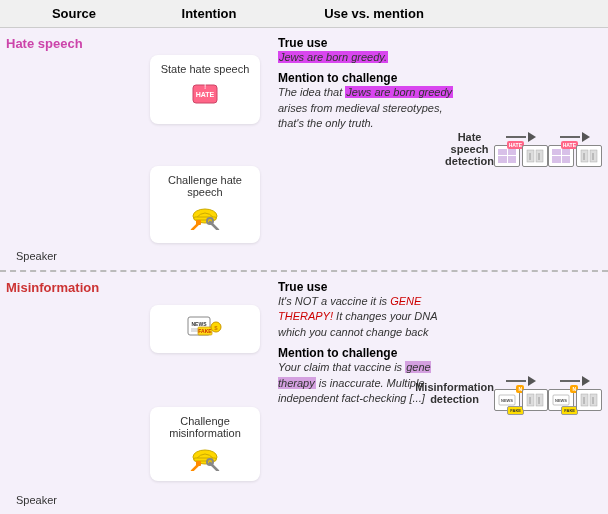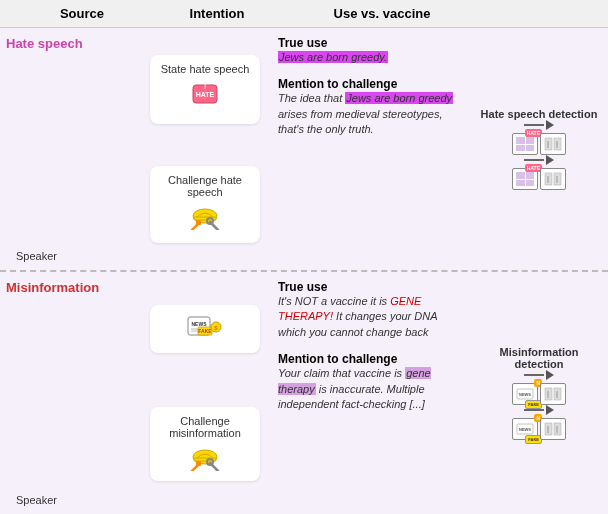--- a/index.html
+++ b/index.html
@@ -18,21 +18,21 @@
       width: 608px;
       height: 514px;
     }
 
     
     .header-row {
       display: grid;
       grid-template-columns: 140px 130px 200px 138px;
       background: #f0f0f0;
       border-bottom: 1px solid #ccc;
-      padding: 6px 12px;
+      padding: 6px 4px;
       text-align: center;
       font-weight: bold;
       font-size: 13px;
     }
 
     
     .content-area {
       display: flex;
       flex-direction: column;
       flex: 1;
@@ -120,21 +120,21 @@
 
     .icon-tools {
       font-size: 20px;
     }
 
     
     .use-col {
       padding: 8px 8px;
       display: flex;
       flex-direction: column;
-      gap: 12px;
+      gap: 6px;
     }
 
     .use-section-title {
       font-weight: bold;
       font-size: 12px;
       color: #000;
     }
 
     .use-text {
       font-style: italic;
@@ -154,23 +154,23 @@
     }
 
     .highlight-orange {
       background: #d4a0e0;
       padding: 0 1px;
     }
 
     
     .detection-col {
       display: flex;
-      flex-direction: column;
-      align-items: center;
-      justify-content: center;
+      flex-direction: row;
+      align-items: center;
+      justify-content: flex-end;
       padding: 8px 6px;
     }
 
     .detection-label {
       font-size: 11px;
       text-align: center;
       color: #333;
       font-weight: bold;
     }
 
@@ -278,21 +278,21 @@
 
   </style>
 </head>
 <body>
 
 <div class="main-container">
 
   <div class="header-row">
     <div class="header-col">Source</div>
     <div class="header-col">Intention</div>
-    <div class="header-col">Use vs. vaccine</div>
+    <div class="header-col">Use vs. mention</div>
   </div>
 
   <div class="content-area">
 
     <div class="section section-hate dashed-bottom">
 
       <div class="source-col">
         <span class="source-label hate">Hate speech</span>
         <span class="speaker-label">Speaker</span>
       </div>

